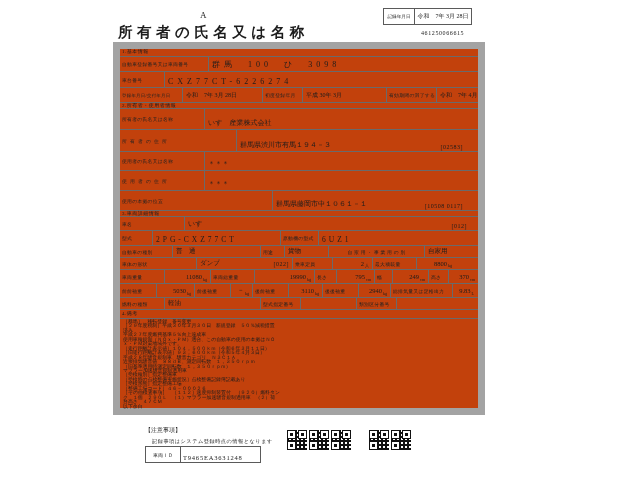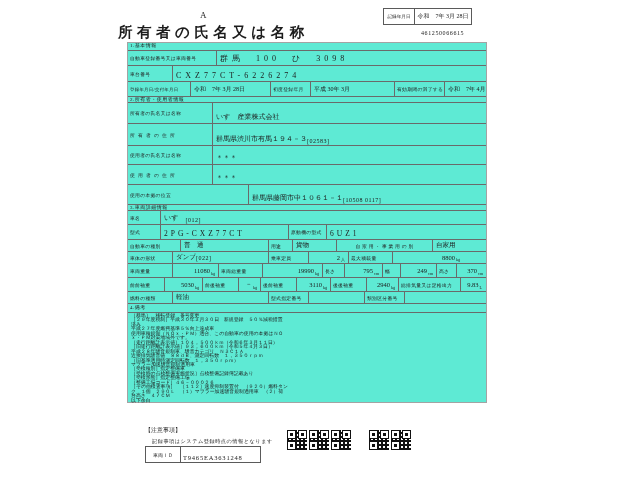--- a/index.html
+++ b/index.html
@@ -5,30 +5,30 @@
   html,body{margin:0;padding:0;background:#e8e8e8;}
   .page{position:relative;width:640px;height:480px;background:#ffffff;
         font-family:"Liberation Serif","DejaVu Serif",serif;color:#1c1c1c;overflow:hidden;}
   .abs{position:absolute;}
   .amark{left:200px;top:10px;font-size:9px;}
   .title{left:118px;top:23px;font-size:14.5px;font-weight:bold;letter-spacing:4.5px;white-space:nowrap;}
   .recbox{left:383px;top:8px;width:89px;height:17px;border:1px solid #5a5a5a;display:flex;box-sizing:border-box;}
   .recbox .rl{width:30px;border-right:1px solid #5a5a5a;font-size:4.6px;display:flex;align-items:center;justify-content:center;}
   .recbox .rv{flex:1;font-size:6px;display:flex;align-items:center;justify-content:center;white-space:nowrap;}
   .docnum{left:421px;top:30px;font-size:6px;letter-spacing:0.6px;}
-  .tbl{left:127px;top:42px;width:358px;border:1px solid #a3a3a3;box-sizing:content-box;background:#5eead4;}
+  .tbl{left:113px;top:42px;width:358px;border:7px solid #a3a3a3;box-sizing:content-box;background:#c2410c;}
   .row{display:flex;border-top:1px solid #6a6a6a;box-sizing:border-box;}
   .row:first-child{border-top:none;}
   .cell{box-sizing:border-box;border-left:1px solid #6a6a6a;display:flex;overflow:hidden;}
   .cell:first-child{border-left:none;}
   .lbl{font-size:4.8px;color:#222;align-items:center;padding:0 2px;letter-spacing:0.3px;white-space:nowrap;}
   .val{font-size:7px;align-items:center;padding:0 3px;white-space:nowrap;}
   .vb{align-items:flex-end;padding-bottom:1px;}
   .grow{flex:1;}
-  .between{}
+  .between{justify-content:space-between;margin-left:32px;}
   .jend{justify-content:flex-end;}
   .sp{letter-spacing:4px;font-size:8px;}
   .sp2{letter-spacing:3px;font-size:7.5px;}
   .secbar{font-size:5px;line-height:6px;padding:0 2px;display:block;letter-spacing:0.5px;}
   .code{font-size:6px;letter-spacing:0.5px;}
   .u{font-size:4px;padding-bottom:1px;margin-left:1px;align-self:flex-end;}
   .v{align-self:center;}
   .remarks{height:89px;border-top:1px solid #6a6a6a;position:relative;}
   .rtext{position:absolute;left:3px;top:1px;width:245px;font-size:4.9px;line-height:4.45px;letter-spacing:0;}
   .noticeh{left:145px;top:426px;font-size:6px;}

